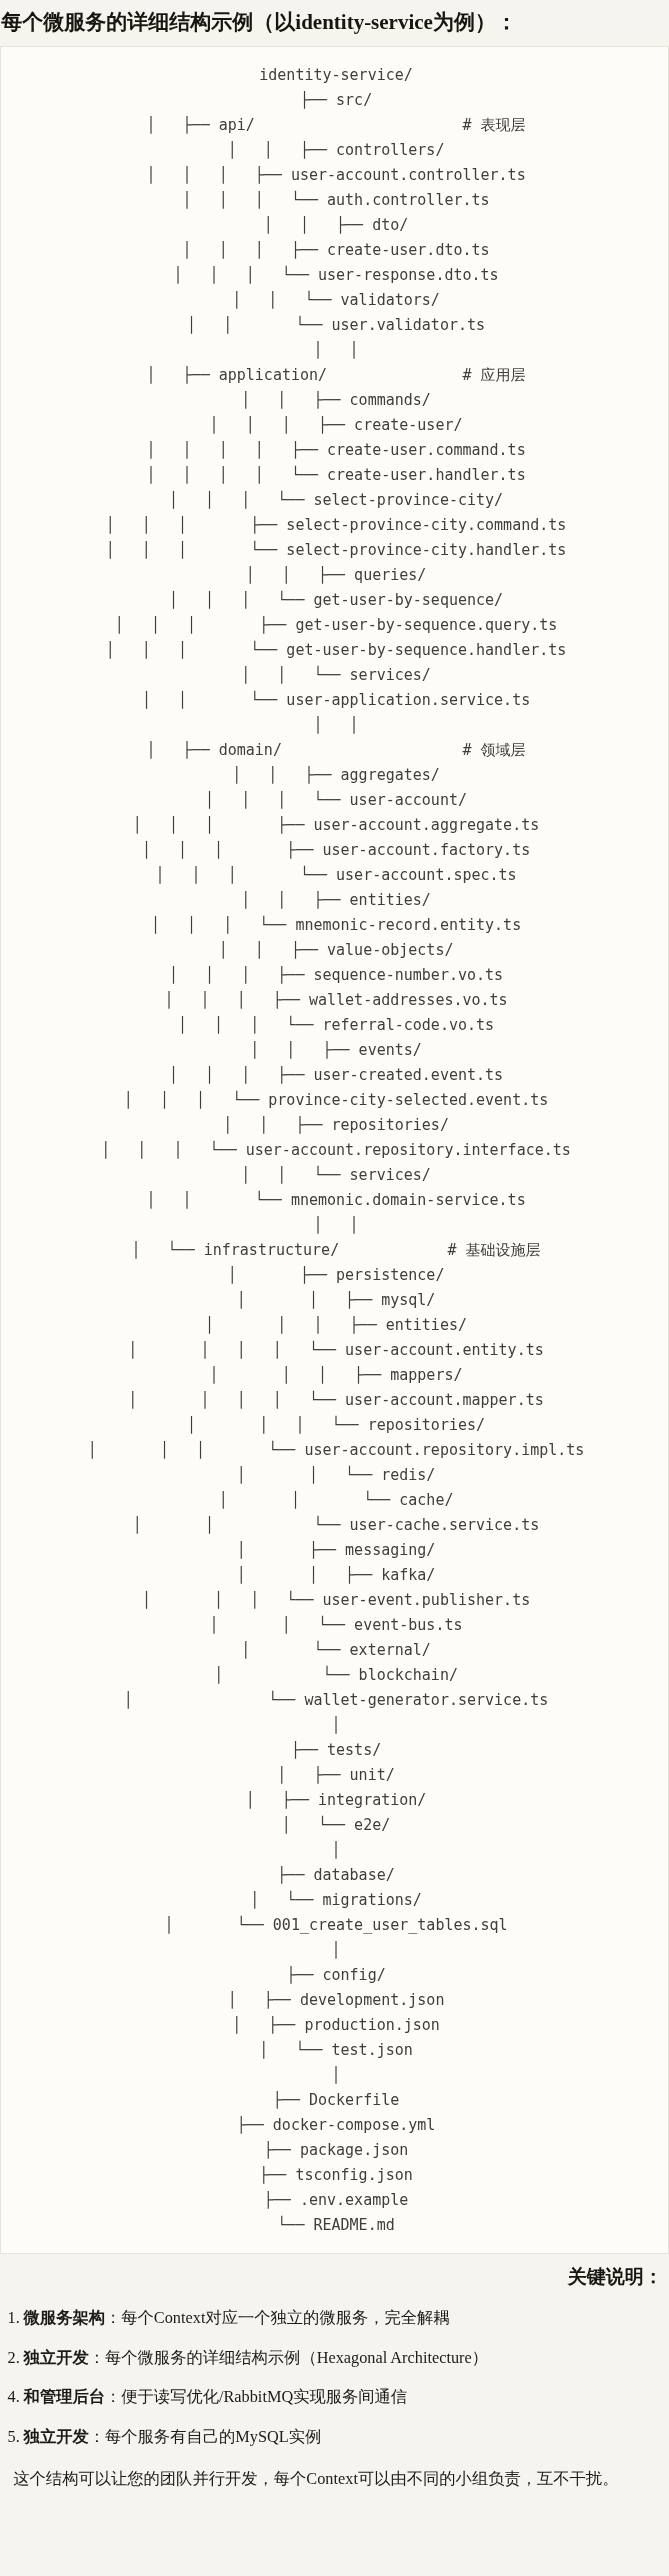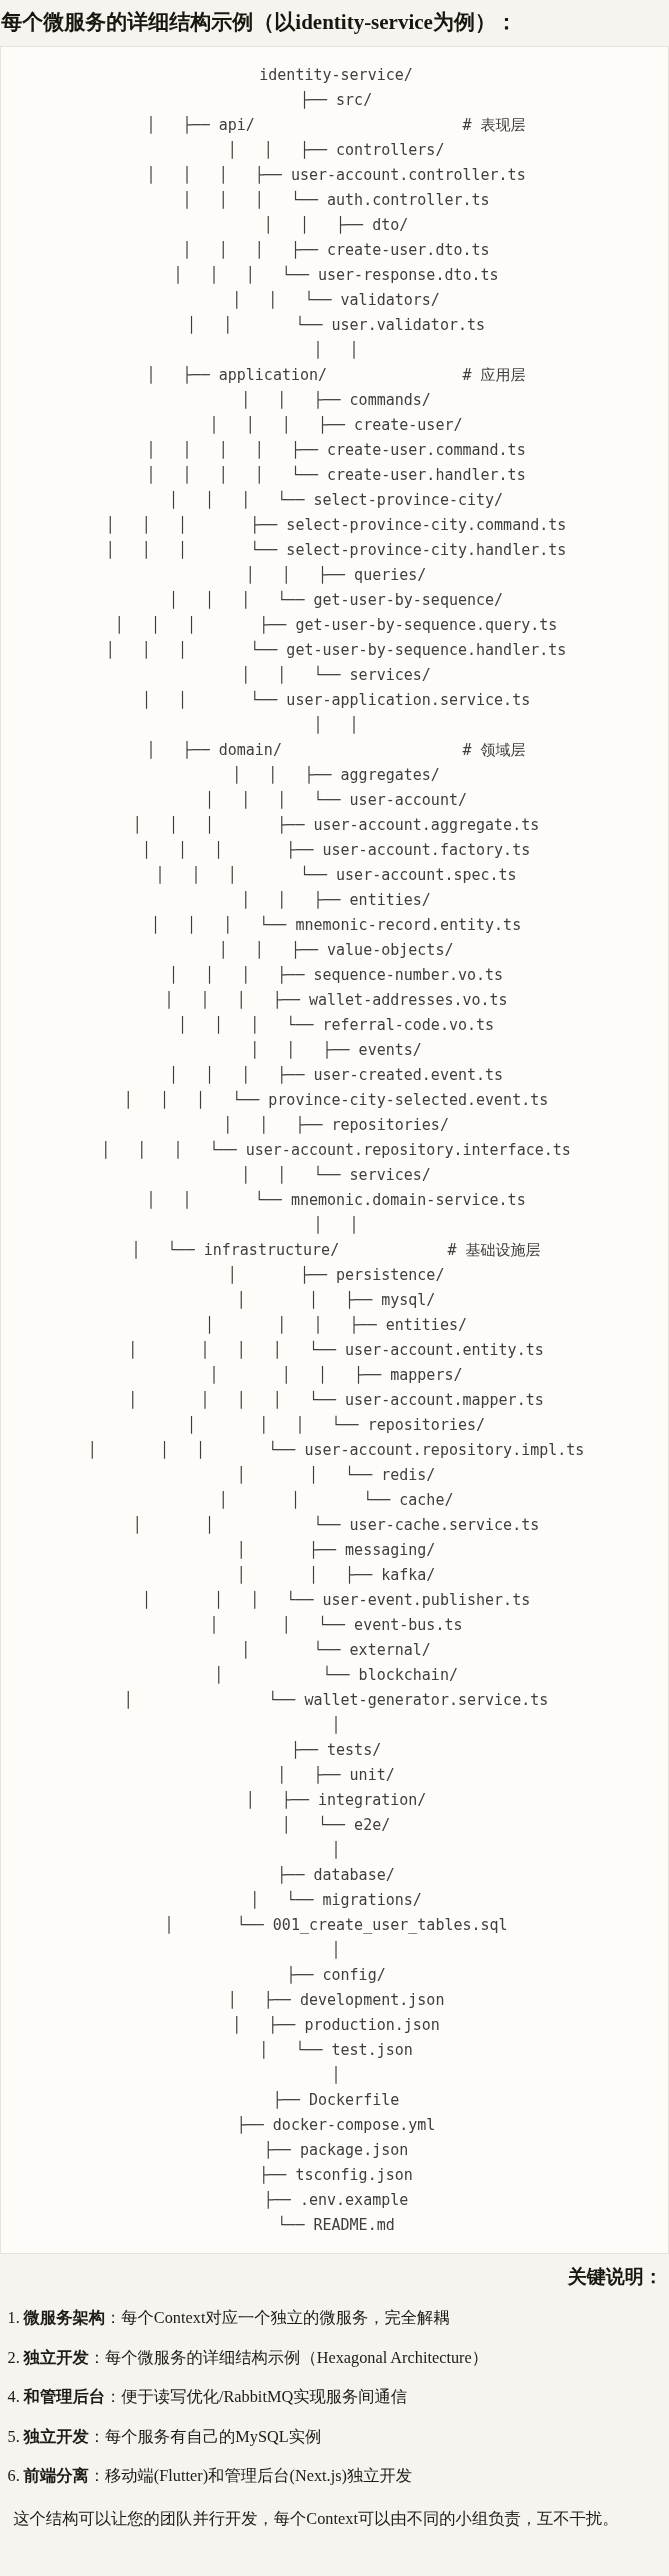--- a/index.html
+++ b/index.html
@@ -168,21 +168,18 @@
     </div>
     <div class="note-item">
       <span class="note-num">2.</span><span class="note-label">独立开发</span><span class="note-text">：每个微服务的详细结构示例（Hexagonal Architecture）</span>
     </div>
     <div class="note-item">
       <span class="note-num">4.</span><span class="note-label">和管理后台</span><span class="note-text">：便于读写优化/RabbitMQ实现服务间通信</span>
     </div>
     <div class="note-item">
       <span class="note-num">5.</span><span class="note-label">独立开发</span><span class="note-text">：每个服务有自己的MySQL实例</span>
     </div>
-    <div class="note-item">
-      <span class="note-num">6.</span><span class="note-label">前端分离</span><span class="note-text">：移动端(Flutter)和管理后台(Next.js)独立开发</span>
-    </div>
 
     <p class="summary-paragraph">这个结构可以让您的团队并行开发，每个Context可以由不同的小组负责，互不干扰。</p>
   </div>
 
 </div>
 
 
 </body></html>

